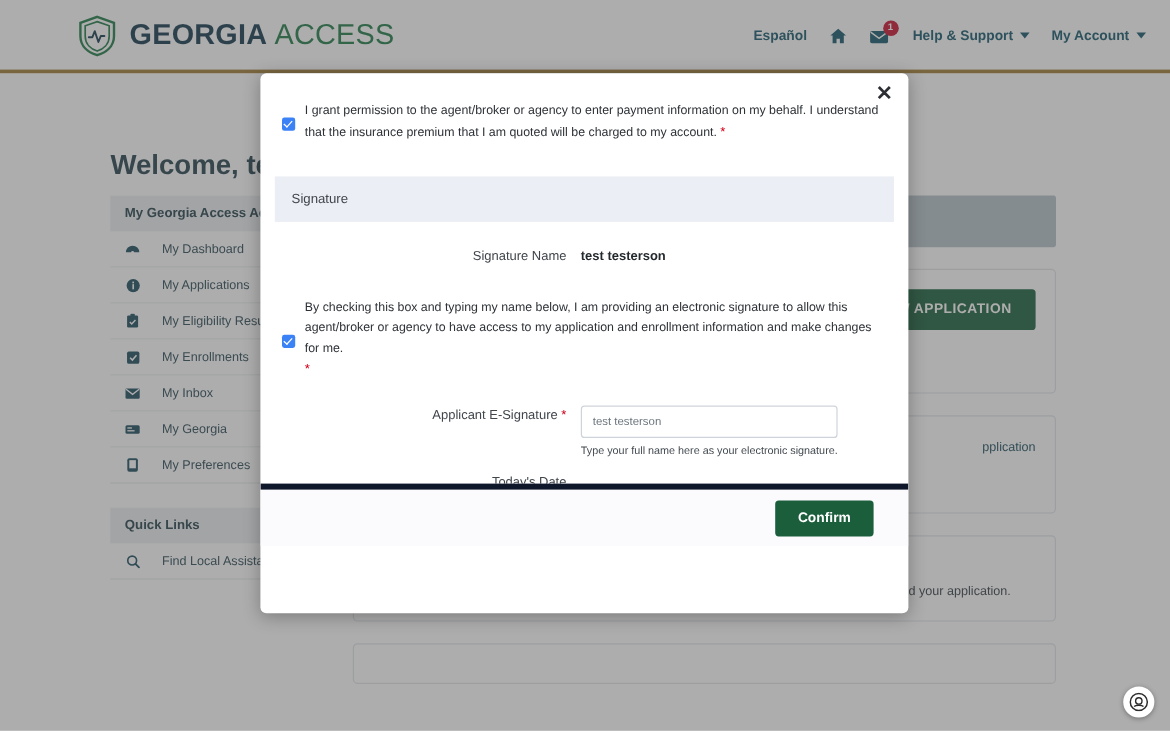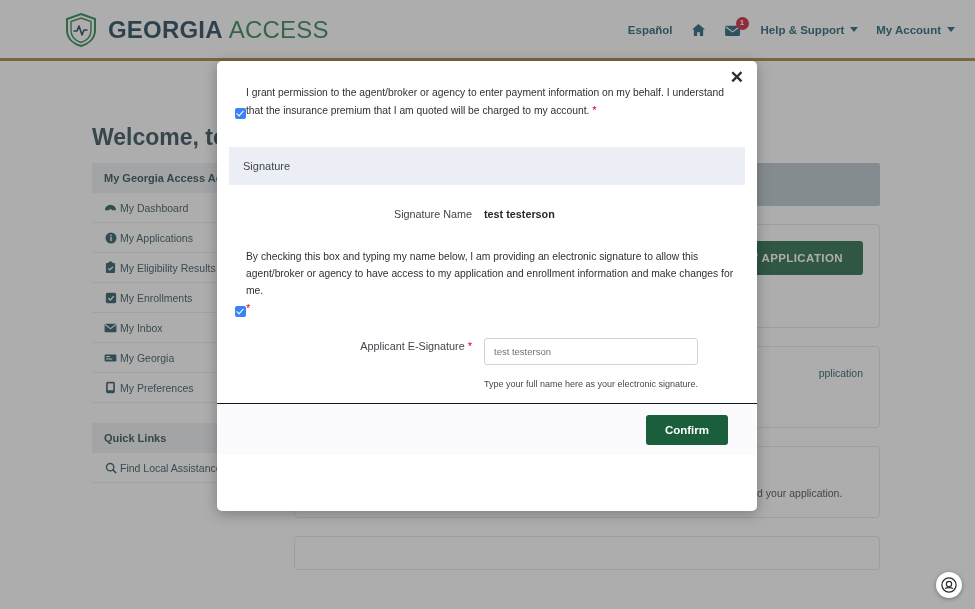--- a/index.html
+++ b/index.html
@@ -70,21 +70,21 @@
   
   .sidebar {
     position: absolute; top: 163px; left: 92px; width: 186px;
   }
   .side-head {
     background: #eceff1; padding: 9px 12px;
     font-size: 11px; font-weight: bold; color: #23414b;
     white-space: nowrap; overflow: hidden;
   }
   .side-item {
-    display: flex; align-items: center; gap: 3px;
+    display: flex; align-items: center; gap: 18px;
     padding: 8px 12px;
     font-size: 10.5px; color: #2c4a55;
     border-bottom: 1px solid #e7eaec;
     background: #ffffff;
     cursor: pointer;
     white-space: nowrap;
   }
   .side-item .sico { width: 13px; height: 13px; flex: 0 0 13px; display:flex; align-items:center; justify-content:center; color:#1c4c5e; }
   .sidebar-gap { height: 20px; }
   .quick-head {
@@ -139,21 +139,21 @@
     overflow: hidden;
   }
   .modal-close {
     position: absolute; right: 13px; top: 8px;
     font-size: 17px; color: #2b2f33; cursor: pointer;
     line-height: 1; font-weight: bold; font-family: "Liberation Sans", sans-serif;
   }
   .modal-body { padding: 24px 12px 0 12px; }
 
   .consent-row {
-    display: flex; align-items: flex-end; gap: 0;
+    display: flex; align-items: center; gap: 8px;
     padding: 0 6px;
   }
   .cb {
     width: 11px; height: 11px; flex: 0 0 11px;
     background: #3b82f6; border-radius: 2px;
     margin-top: 3px; position: relative; cursor: pointer;
   }
   .cb:after {
     content: ""; position: absolute;
     left: 3px; top: 1px; width: 3px; height: 6px;
@@ -182,35 +182,35 @@
   }
   .field-value { font-size: 10.8px; font-weight: bold; color: #24292e; padding-top: 2px; }
 
   .sig-input {
     width: 214px; height: 27px;
     border: 1px solid #cfd4da; border-radius: 3px;
     padding: 4px 9px; font-size: 9.5px; color: #6c757d;
     font-family: "Liberation Sans", sans-serif;
     background: #fff;
   }
-  .hint { font-size: 9px; color: #434a50; margin-top: 14px; }
+  .hint { font-size: 9px; color: #434a50; margin-top: 5px; }
 
   .date-row { display: flex; gap: 5px; }
   .date-box {
     width: 40px; height: 25px;
     background: #c8cbd6; border: none; border-radius: 2px;
     text-align: center; font-size: 9.5px; color: #6b7280;
     font-family: "Liberation Sans", sans-serif;
   }
 
   .modal-footer {
     position: absolute; left: 0; right: 0; bottom: 56px;
     height: 52px;
     background: #fbfbfe;
-    border-top: 1px solid #0f172a;
+    border-top: 5px solid #0f172a;
     display: flex; align-items: center; justify-content: flex-end;
     padding-right: 29px;
   }
   .btn-confirm {
     background: #1b5e3b; color: #fff;
     font-size: 11.5px; font-weight: bold;
     border: none; border-radius: 3px;
     padding: 9px 19px; cursor: pointer;
     font-family: "Liberation Sans", sans-serif;
   }

